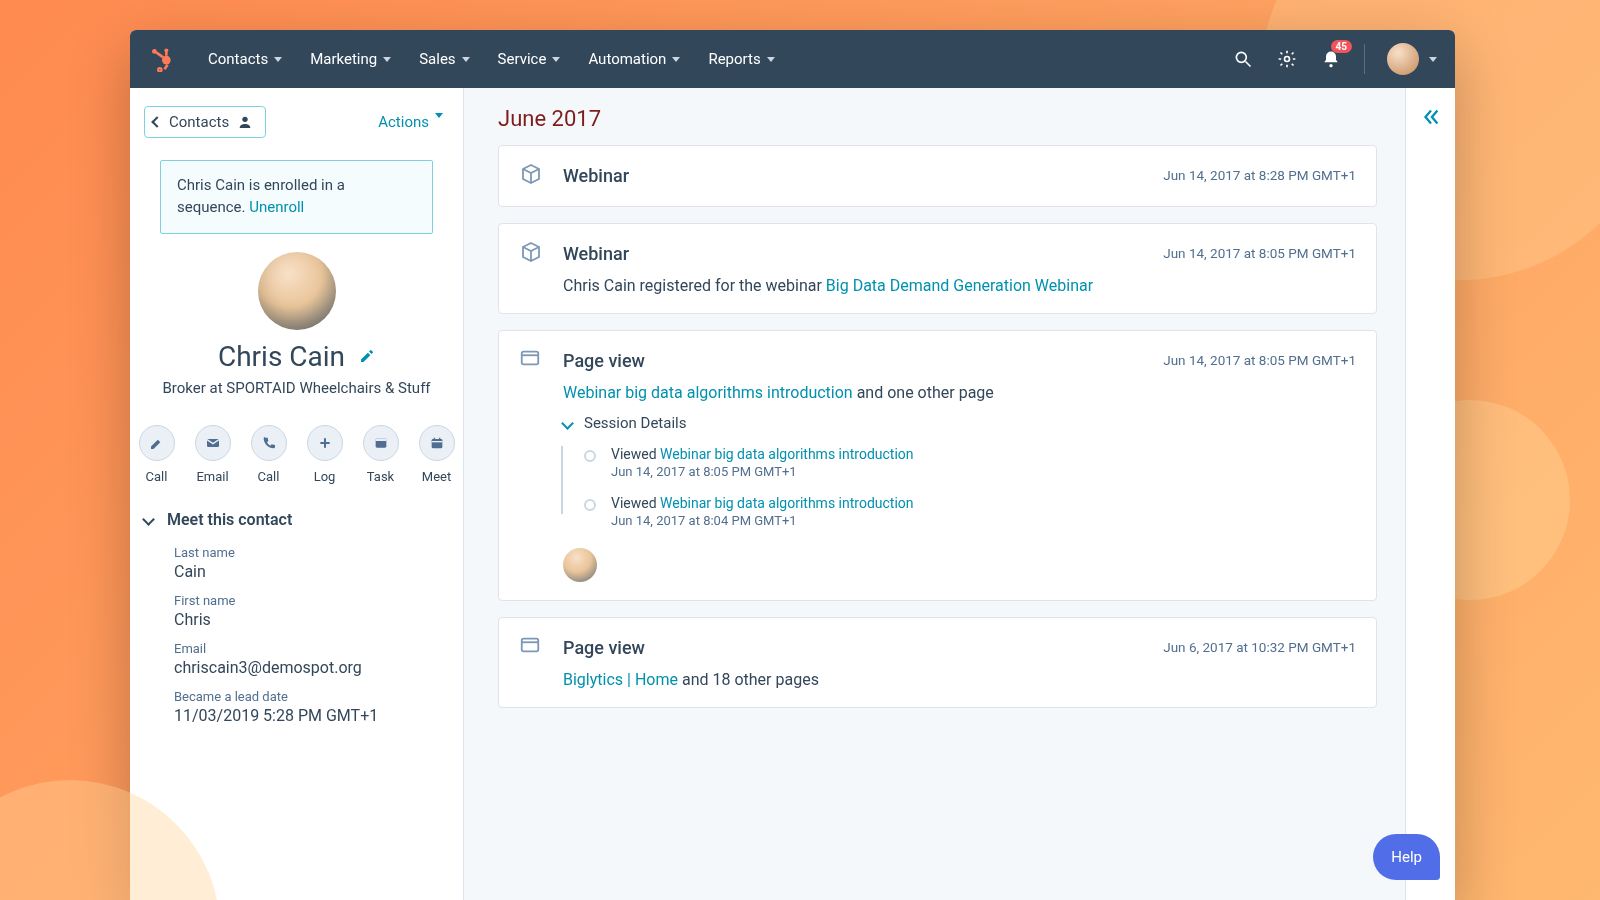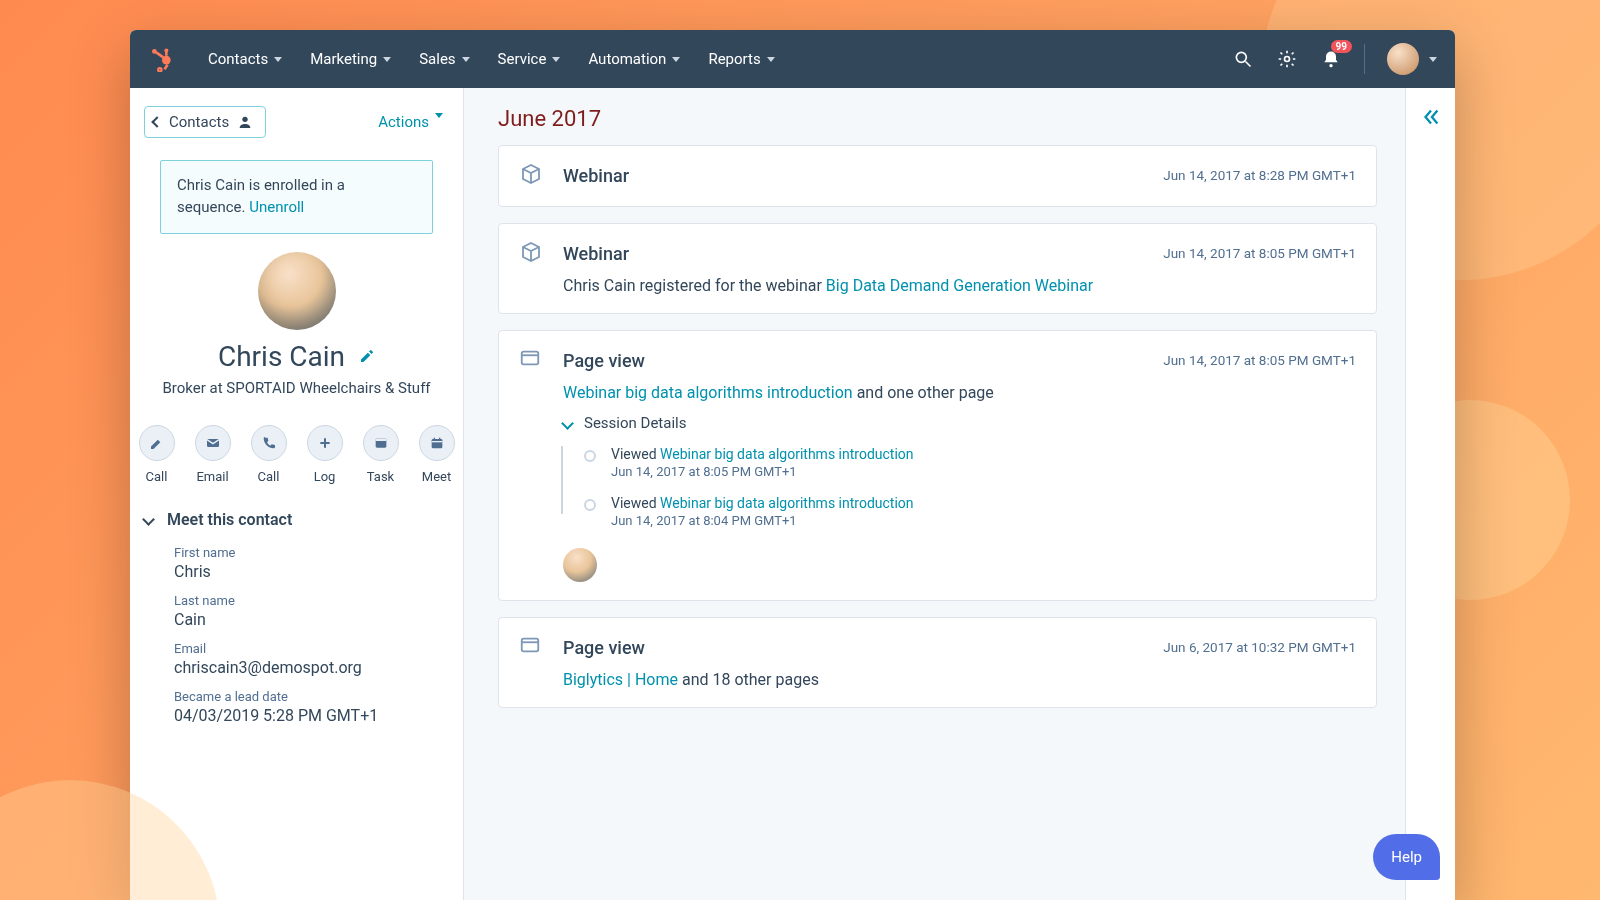--- a/index.html
+++ b/index.html
@@ -159,21 +159,21 @@
         <svg viewBox="0 0 24 24" width="20" height="20" fill="none" stroke="#fff" stroke-width="2">
             <circle cx="12" cy="12" r="3"></circle>
             <path d="M12 2v3M12 19v3M4.2 4.2l2.1 2.1M17.7 17.7l2.1 2.1M2 12h3M19 12h3M4.2 19.8l2.1-2.1M17.7 6.3l2.1-2.1"></path>
           </svg>
       </span>
       <span class="icn badge">
         <svg viewBox="0 0 24 24" width="20" height="20" fill="#fff">
             <path d="M12 3a6 6 0 0 0-6 6v4l-2 3h16l-2-3V9a6 6 0 0 0-6-6z"></path>
             <circle cx="12" cy="20" r="2"></circle>
           </svg>
-        <span class="badge-count">99</span>
+        <span class="badge-count">45</span>
       </span>
       <span class="divider-v"></span>
       <span style="display:flex;align-items:center;gap:10px;">
         <span class="avatar"></span>
         <span class="caret-dn"></span>
       </span>
     </div>
   </div>
 
   <div class="body">
@@ -265,34 +265,34 @@
           <span class="action-label">Meet</span>
         </div>
       </div>
 
       <div class="section-head">
         <span class="chev-dn-sm"></span>
         <span class="section-title">Meet this contact</span>
       </div>
 
       <div class="field">
+        <div class="field-label">Last name</div>
+        <div class="field-value">Cain</div>
+      </div>
+      <div class="field">
         <div class="field-label">First name</div>
         <div class="field-value">Chris</div>
-      </div>
-      <div class="field">
-        <div class="field-label">Last name</div>
-        <div class="field-value">Cain</div>
       </div>
       <div class="field">
         <div class="field-label">Email</div>
         <div class="field-value">chriscain3@demospot.org</div>
       </div>
       <div class="field">
         <div class="field-label">Became a lead date</div>
-        <div class="field-value">04/03/2019 5:28 PM GMT+1</div>
+        <div class="field-value">11/03/2019 5:28 PM GMT+1</div>
       </div>
     </div>
 
     <div class="main">
       <div class="month-hdr">June 2017</div>
 
       <div class="card">
         <div class="card-head">
           <span class="card-icon">
             <svg viewBox="0 0 24 24" width="24" height="24" fill="none" stroke="#7c98b6" stroke-width="1.8">

